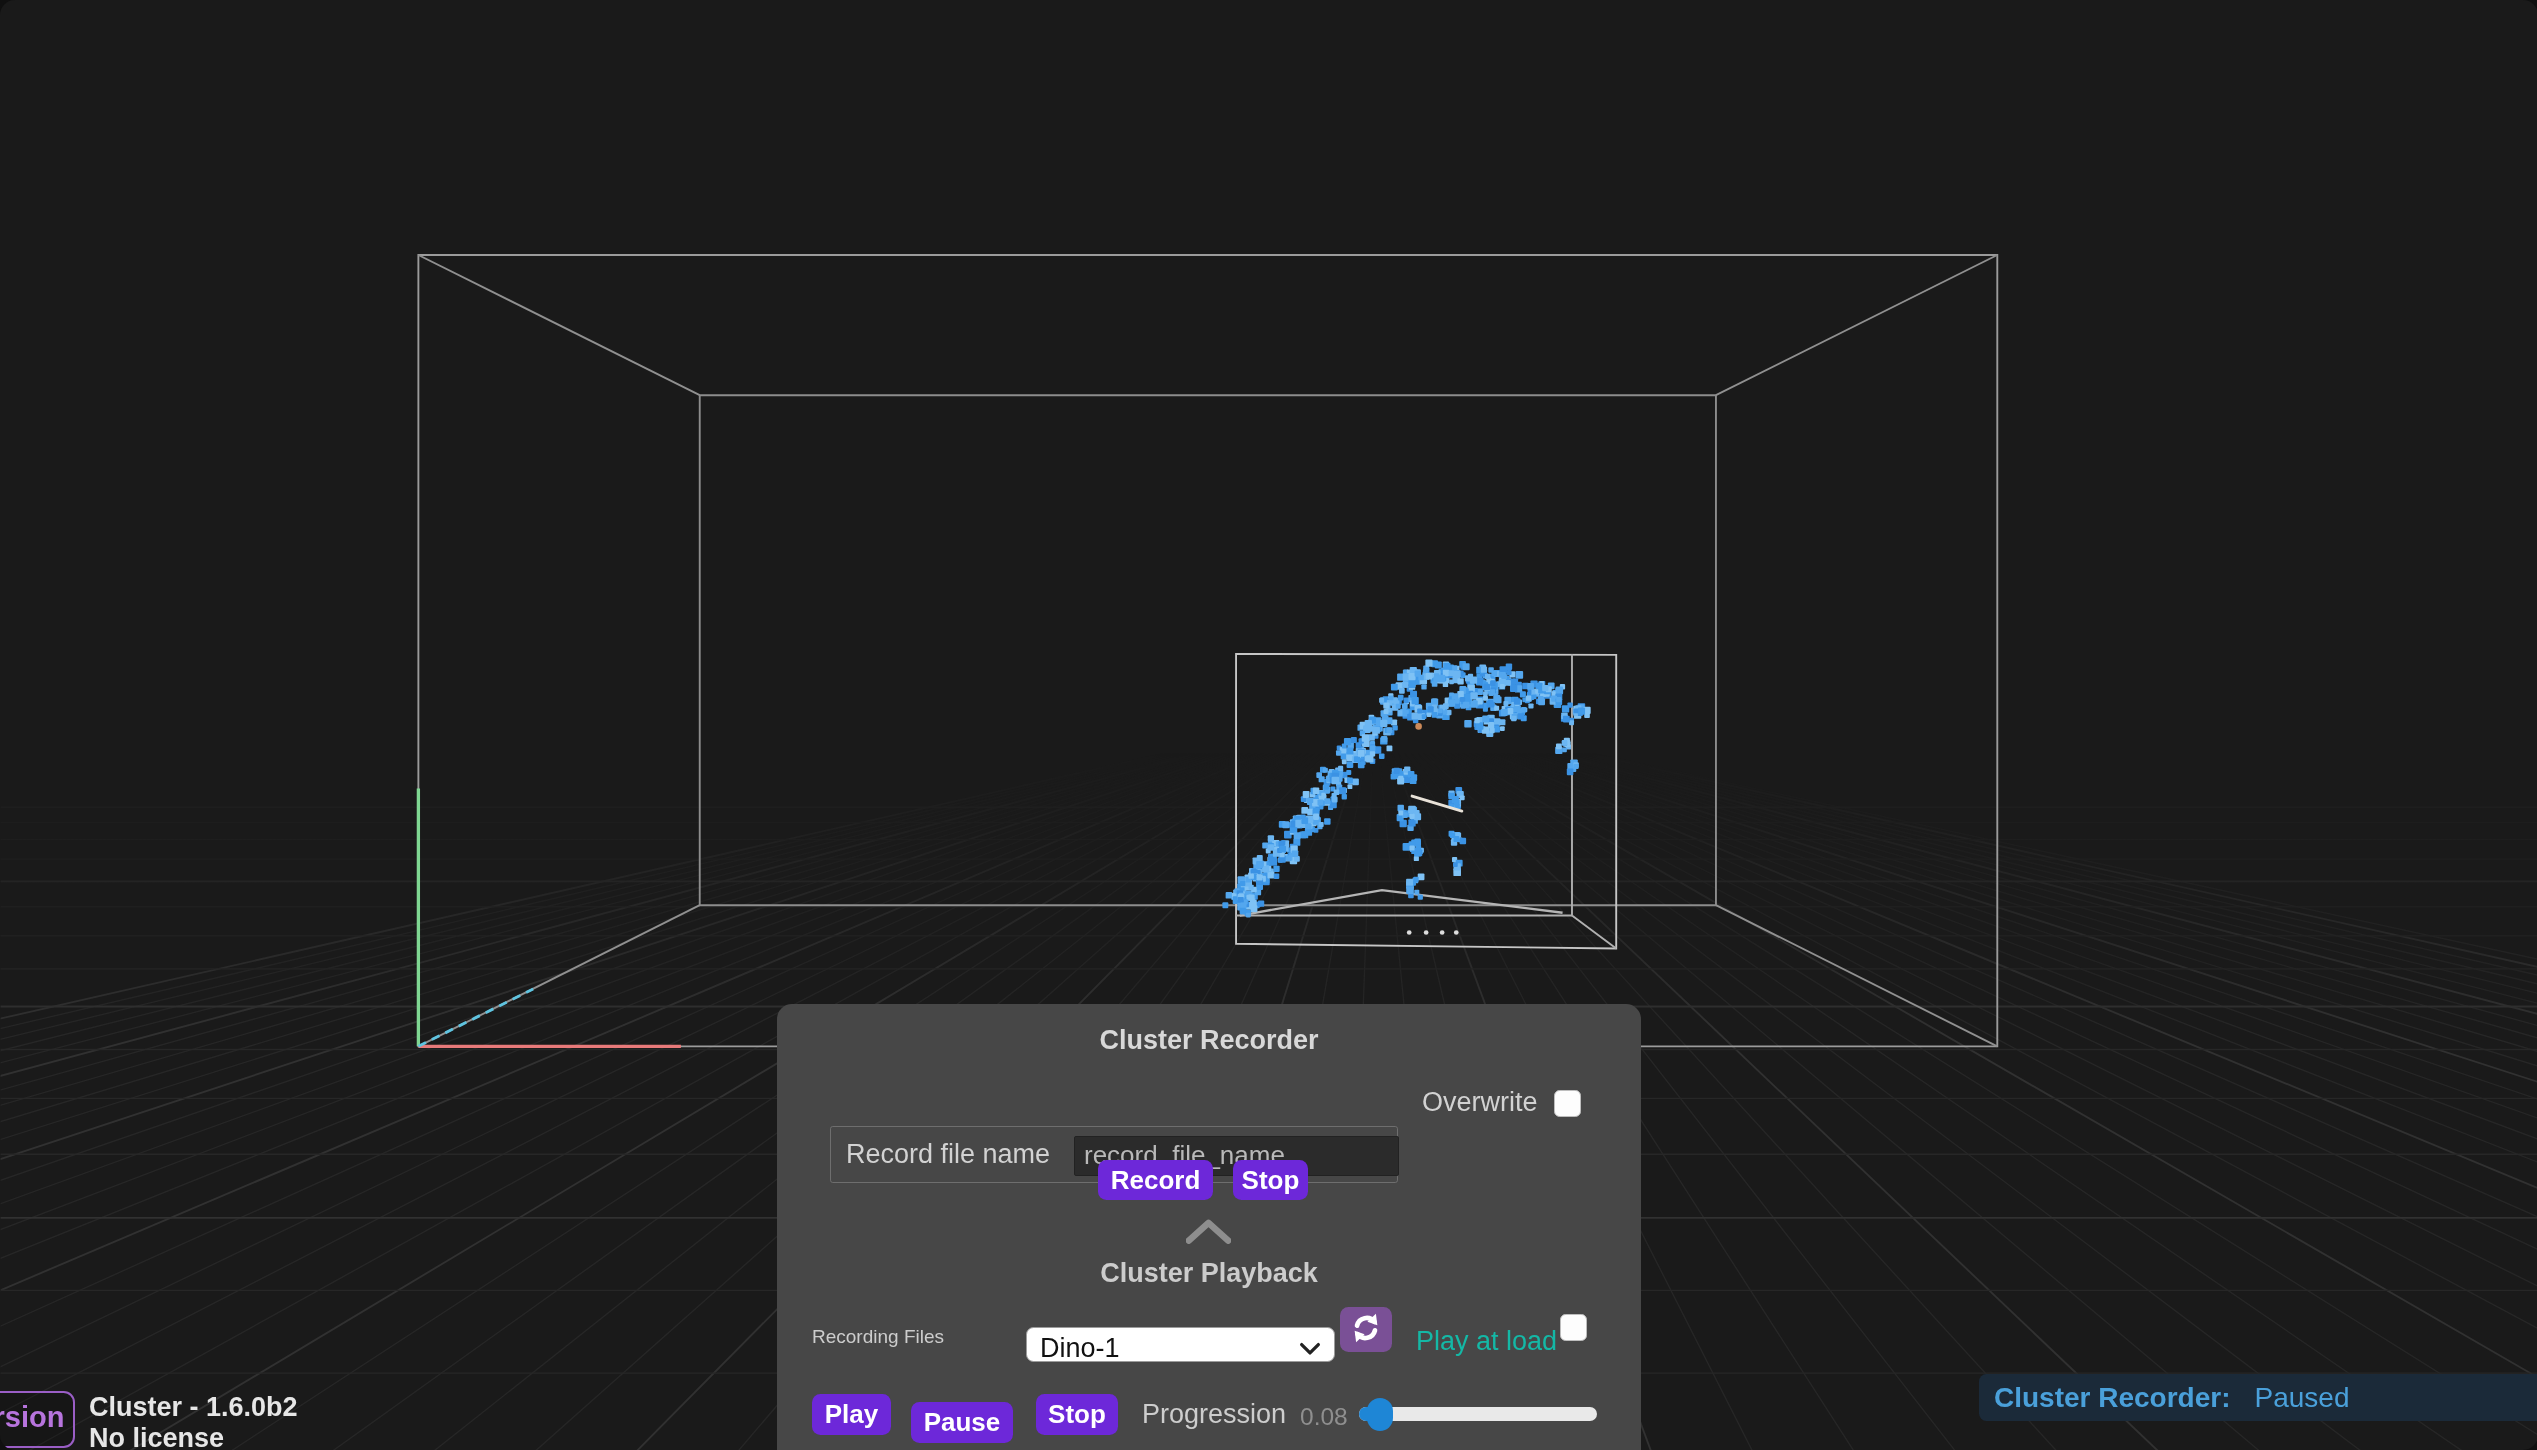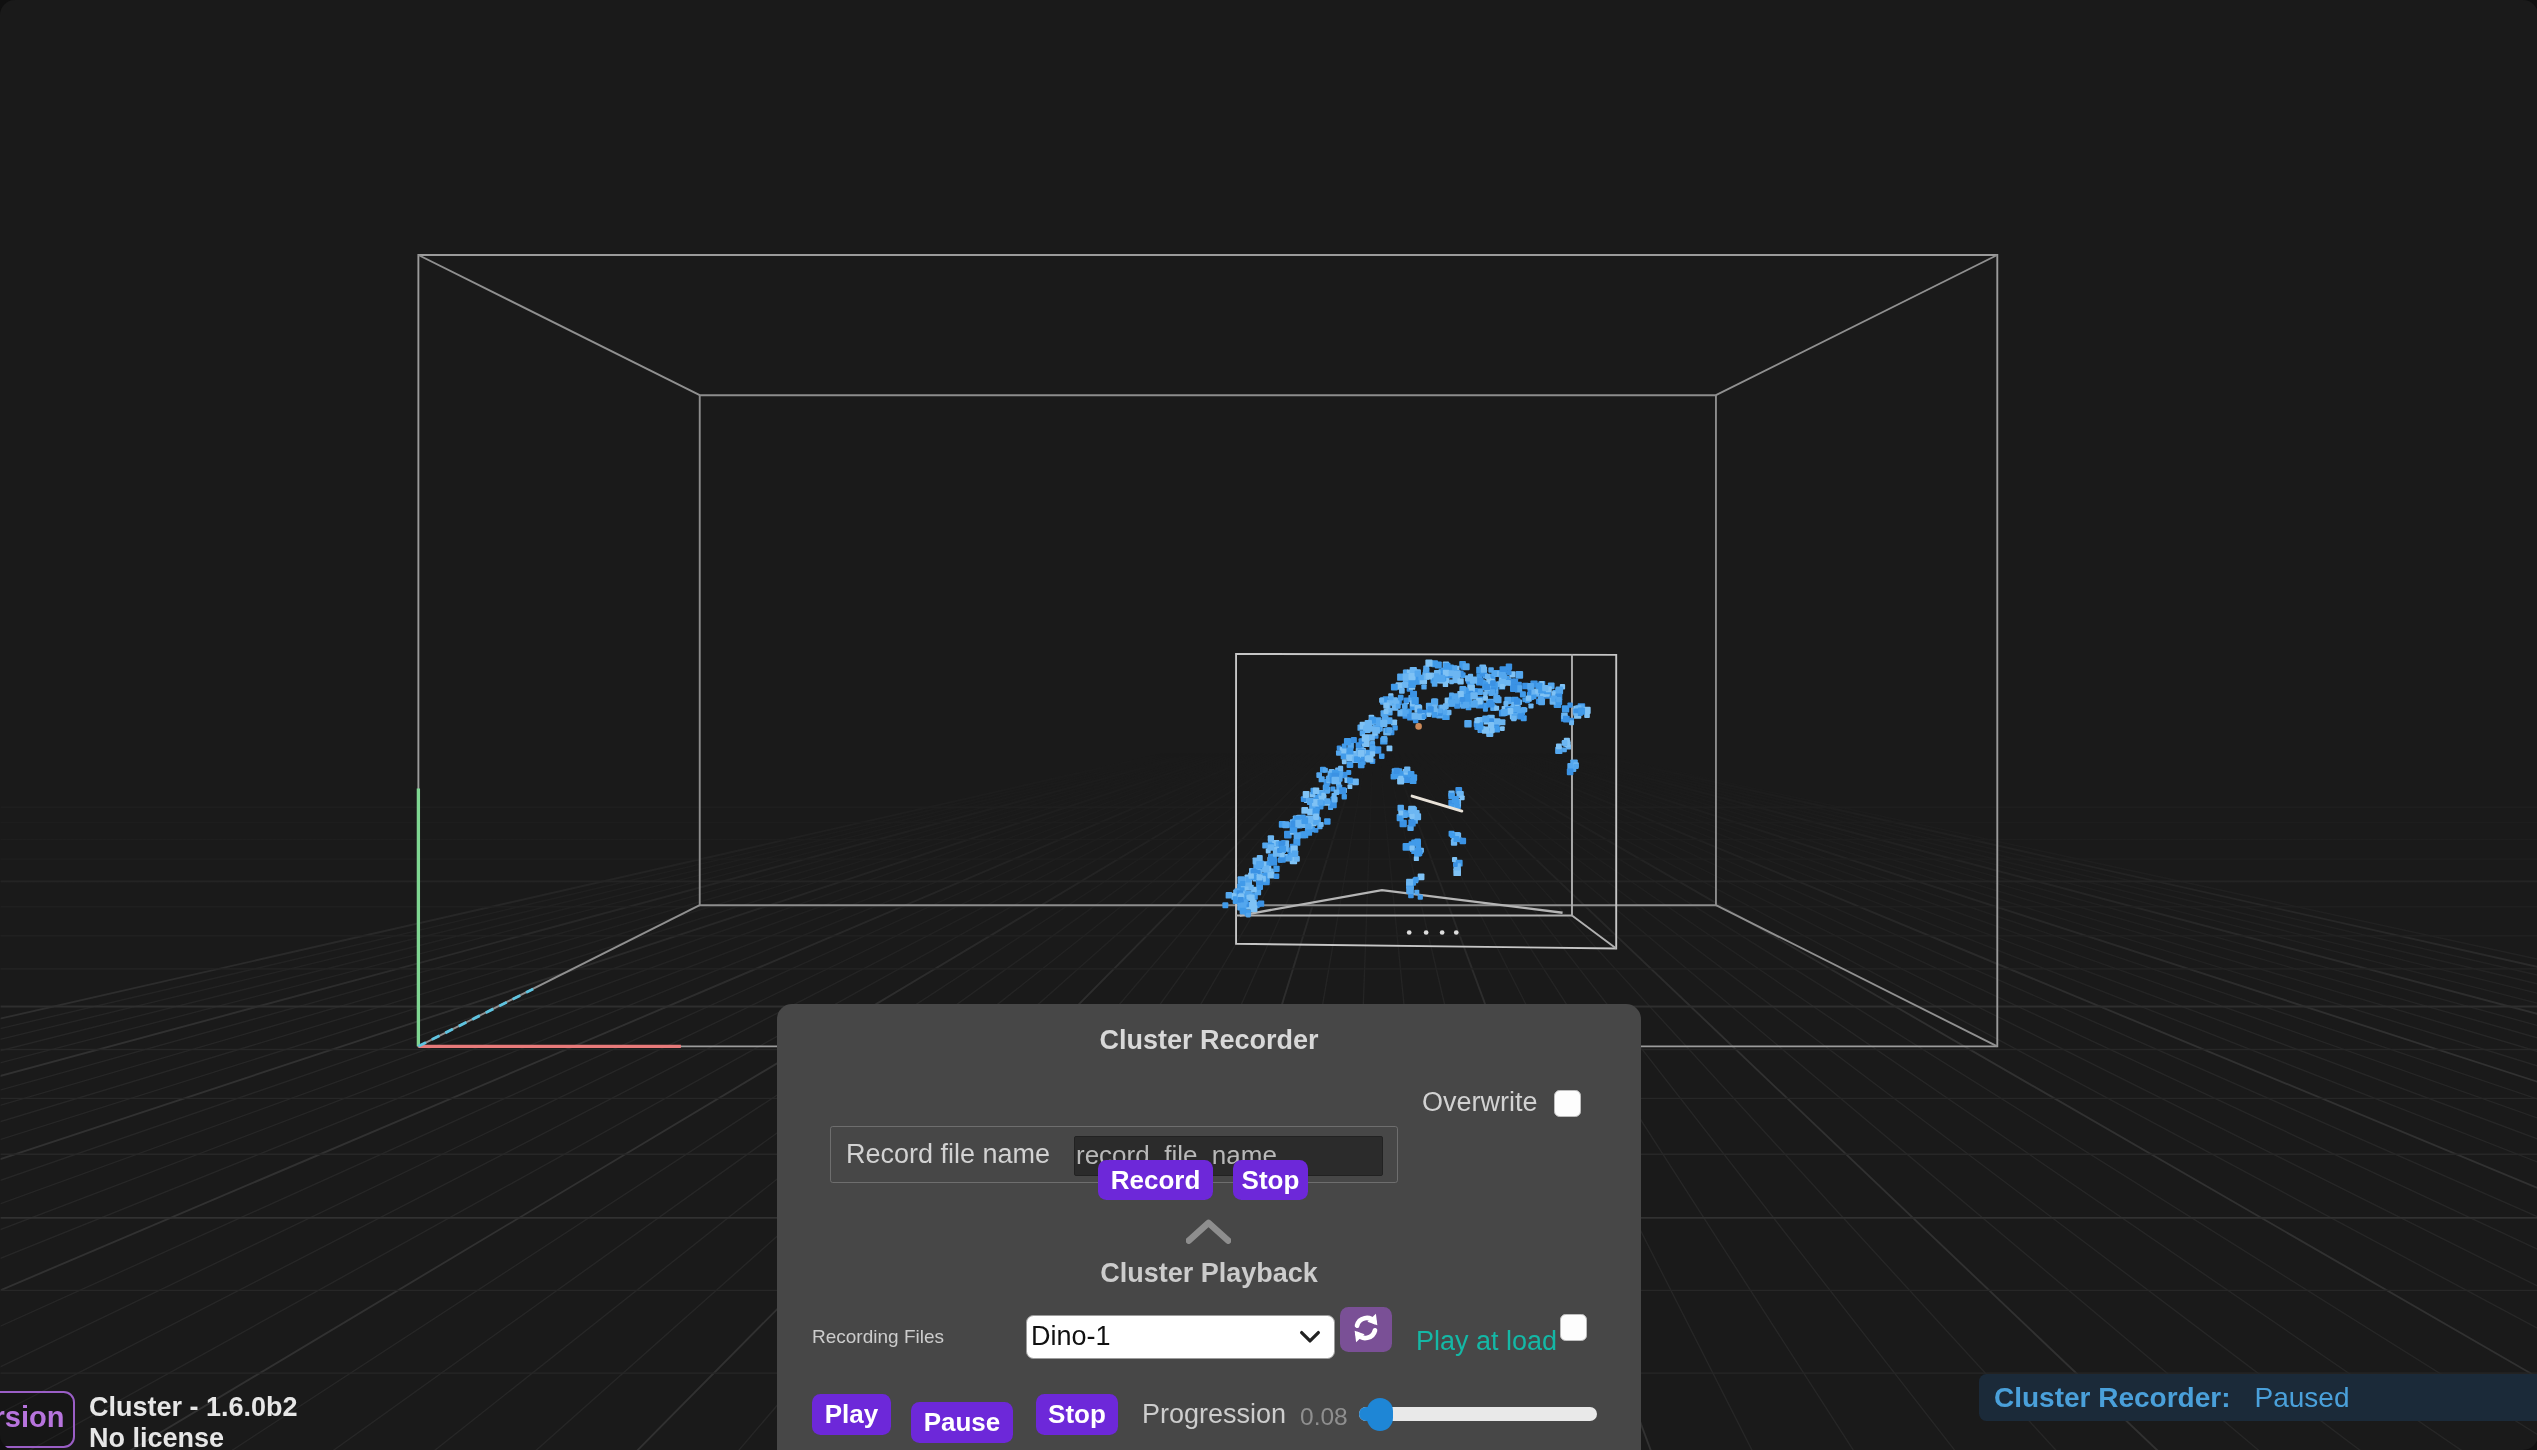--- a/index.html
+++ b/index.html
@@ -25,44 +25,44 @@
   .panel{position:absolute;left:777px;top:1004px;width:864px;height:471px;
     background:#474747;border-radius:15px;color:#d2d2d2;}
   .panel .title{position:absolute;top:21px;left:0;width:100%;text-align:center;
     font-size:27px;font-weight:700;color:#d8d8d8;}
   .group{position:absolute;left:53px;top:74px;width:566px;height:55px;
     border:1.9px solid #6e6e6e;border-radius:2.8px;margin-top:48px;}
   .group-label{position:absolute;left:15px;top:0;height:55px;line-height:55px;
     font-size:27px;color:#d2d2d2;}
   .file-input{position:absolute;left:243px;top:8.5px;width:305px;height:38px;
     background:#2b2b2b;border:0.9px solid #222;border-radius:1.9px;color:#b9b9b9;
-    font-size:26px;font-family:"Liberation Sans",sans-serif;padding:0 1px;outline:none;}
+    font-size:26px;font-family:"Liberation Sans",sans-serif;padding:0 9px;outline:none;}
   .overwrite-label{position:absolute;left:645px;top:83px;font-size:27px;color:#d2d2d2;}
   .checkbox{position:absolute;width:25.4px;height:25.4px;background:#fdfdfd;
     border:1.9px solid #bdbdbd;border-radius:5.6px;}
   .cb-overwrite{left:777px;top:86px;}
   .cb-playatload{left:783px;top:310px;}
 
   .btn{position:absolute;background:#6d28d9;border:none;border-radius:8.5px;
     color:#fff;font-weight:700;font-size:26px;text-align:center;
     font-family:"Liberation Sans",sans-serif;}
   .btn-record{left:321px;top:156px;width:115px;height:40px;}
   .btn-stop-rec{left:456px;top:156px;width:75px;height:40px;}
   .btn-play{left:35px;top:390px;width:79px;height:41px;}
   .btn-pause{left:134px;top:398px;width:102px;height:41px;}
   .btn-stop-play{left:259px;top:390px;width:82px;height:41px;}
 
   .chevron-up{position:absolute;left:409px;top:215px;width:45px;height:24.5px;}
   .playback-title{position:absolute;top:254px;left:0;width:100%;text-align:center;
     font-size:27px;font-weight:700;color:#cccccc;}
 
   .files-label{position:absolute;left:35px;top:322px;font-size:19px;color:#cdcdcd;}
-  .select{position:absolute;left:249px;top:311px;width:309px;height:44px;
+  .select{position:absolute;left:249px;top:323px;width:309px;height:35px;
     background:#fff;border:0.9px solid #9c9c9c;border-radius:7.5px;color:#111;
-    font-size:27px;line-height:40px;padding-left:4px;box-sizing:border-box;}
+    font-size:27px;line-height:40px;padding-left:13px;box-sizing:border-box;}
   .sel-chevron{position:absolute;right:11.3px;top:8.5px;}
   .refresh-btn{position:absolute;left:563px;top:303px;width:52px;height:45px;
     background:#7a5096;border:none;border-radius:8.5px;}
   .playatload-label{position:absolute;left:639px;top:322px;font-size:27px;color:#14b8a6;}
 
   .prog-label{position:absolute;left:365px;top:395px;font-size:27px;color:#cdcdcd;}
   .prog-value{position:absolute;left:523px;top:399px;font-size:24.5px;color:#8f8f8f;}
   .slider{position:absolute;left:582px;top:403px;width:238px;height:14px;
     background:#e9e9e9;border-radius:7.5px;}
   .slider-fill{position:absolute;left:0;top:0;height:14px;width:26px;

